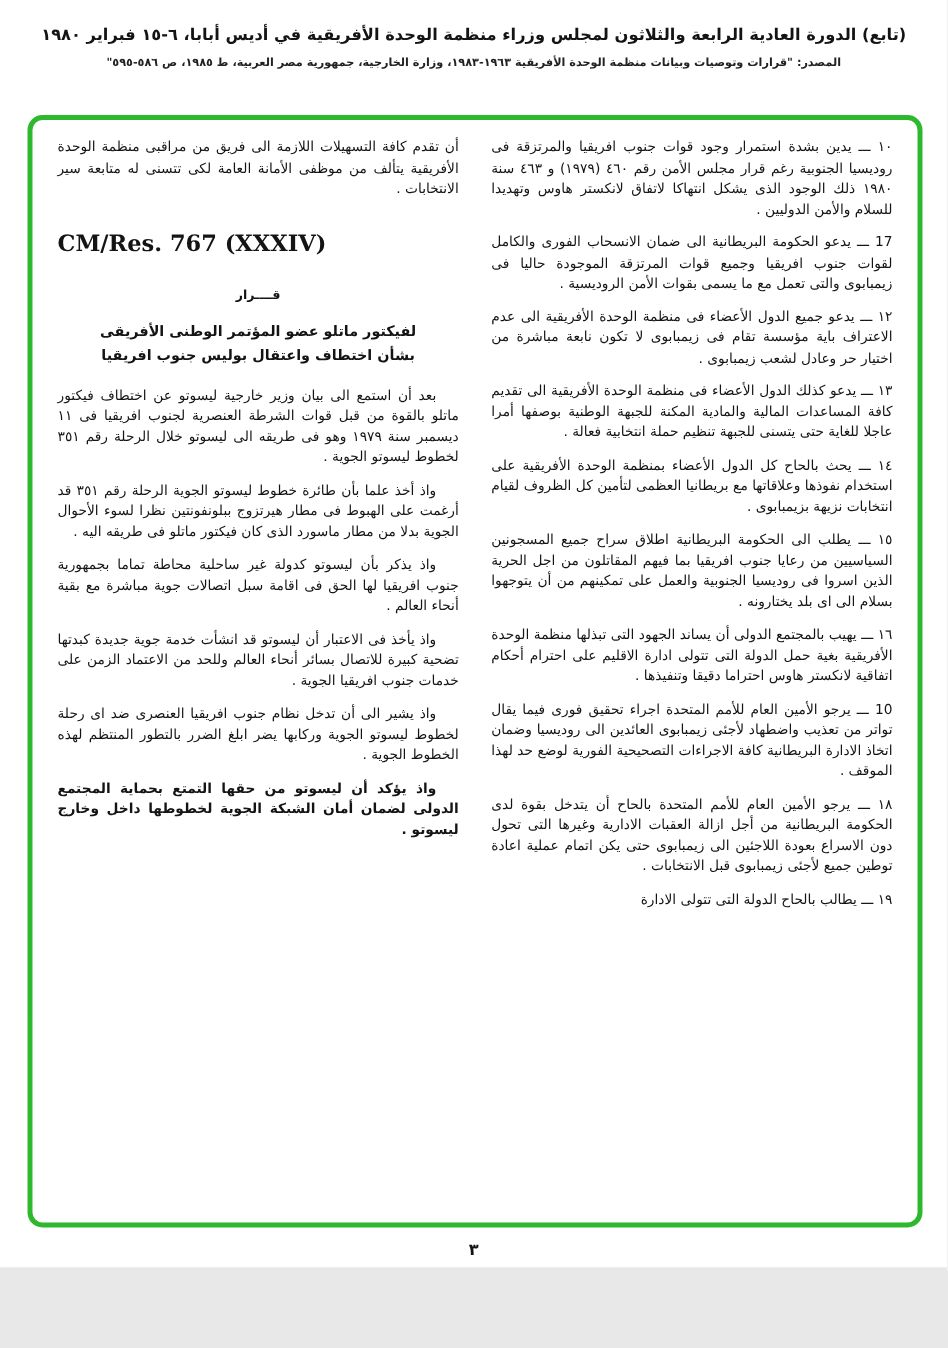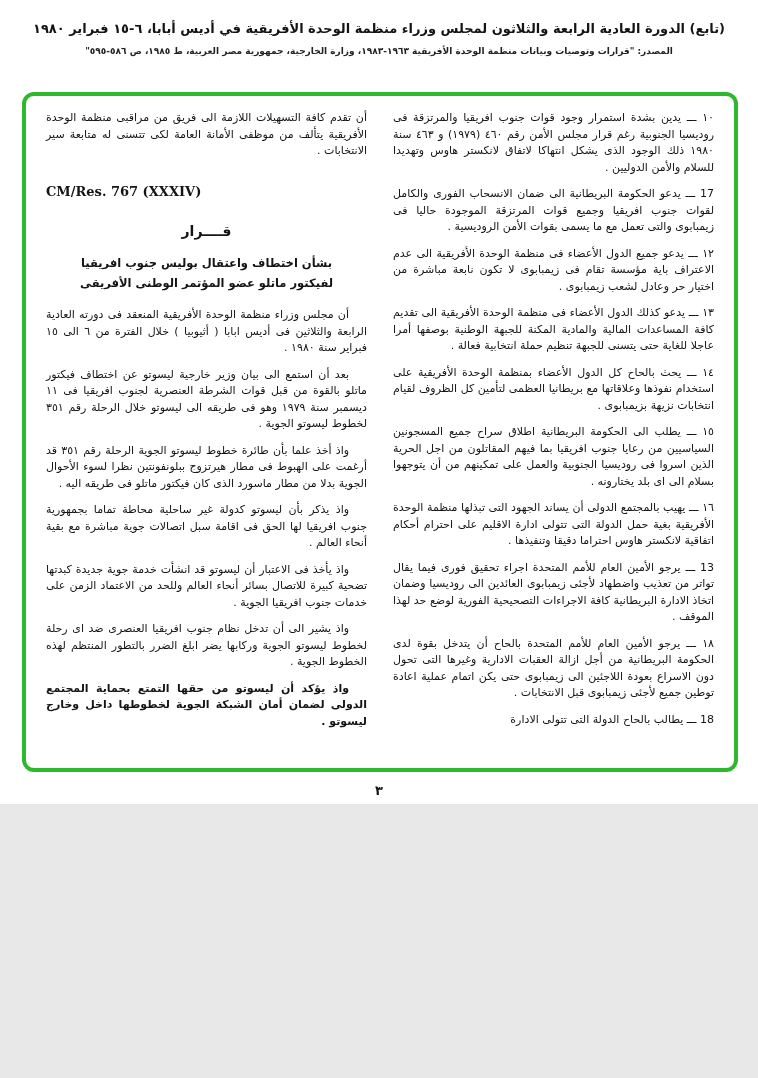--- a/index.html
+++ b/index.html
@@ -1,19 +1,19 @@
 <!DOCTYPE html>
 <html lang="ar"><head>
 <meta charset="utf-8">
 <style>
   html, body { margin: 0; padding: 0; background: #e8e8e8; }
   .page {
     position: relative;
     width: 758px;
-    height: 804px;
+    height: 1014px;
     margin: 0 auto;
     background: #ffffff;
     color: #141414;
     font-family: "DejaVu Sans", sans-serif;
     overflow: hidden;
   }
   
   .page-header {
     position: absolute;
     top: 20px;
@@ -63,27 +63,27 @@
     margin: 0 0 10px 0;
   }
   .col p.indent { text-indent: 18px; }
   .bold-paragraph { font-weight: bold; }
   
   .res-ref {
     direction: ltr;
     text-align: left;
     font-family: "DejaVu Serif", serif;
     font-weight: bold;
-    font-size: 13px;
+    font-size: 18px;
     margin: 22px 0 20px 0;
   }
   .res-heading {
     text-align: center;
     font-weight: bold;
-    font-size: 14px;
+    font-size: 10px;
     margin-bottom: 12px;
   }
   .res-subtitle {
     text-align: center;
     font-weight: bold;
     font-size: 11.5px;
     line-height: 1.7;
     margin-bottom: 14px;
   }
   
@@ -111,36 +111,35 @@
     <div class="columns">
 
       <div class="col">
         <p>١٠ ـــ يدين بشدة استمرار وجود قوات جنوب افريقيا والمرتزقة فى روديسيا الجنوبية رغم قرار مجلس الأمن رقم ٤٦٠ (١٩٧٩) و ٤٦٣ سنة ١٩٨٠ ذلك الوجود الذى يشكل انتهاكا لاتفاق لانكستر هاوس وتهديدا للسلام والأمن الدوليين .</p>
         <p>17 ـــ يدعو الحكومة البريطانية الى ضمان الانسحاب الفورى والكامل لقوات جنوب افريقيا وجميع قوات المرتزقة الموجودة حاليا فى زيمبابوى والتى تعمل مع ما يسمى بقوات الأمن الروديسية .</p>
         <p>١٢ ـــ يدعو جميع الدول الأعضاء فى منظمة الوحدة الأفريقية الى عدم الاعتراف باية مؤسسة تقام فى زيمبابوى لا تكون نابعة مباشرة من اختيار حر وعادل لشعب زيمبابوى .</p>
         <p>١٣ ـــ يدعو كذلك الدول الأعضاء فى منظمة الوحدة الأفريقية الى تقديم كافة المساعدات المالية والمادية المكنة للجبهة الوطنية بوصفها أمرا عاجلا للغاية حتى يتسنى للجبهة تنظيم حملة انتخابية فعالة .</p>
         <p>١٤ ـــ يحث بالحاح كل الدول الأعضاء بمنظمة الوحدة الأفريقية على استخدام نفوذها وعلاقاتها مع بريطانيا العظمى لتأمين كل الظروف لقيام انتخابات نزيهة بزيمبابوى .</p>
         <p>١٥ ـــ يطلب الى الحكومة البريطانية اطلاق سراح جميع المسجونين السياسيين من رعايا جنوب افريقيا بما فيهم المقاتلون من اجل الحرية الذين اسروا فى روديسيا الجنوبية والعمل على تمكينهم من أن يتوجهوا بسلام الى اى بلد يختارونه .</p>
         <p>١٦ ـــ يهيب بالمجتمع الدولى أن يساند الجهود التى تبذلها منظمة الوحدة الأفريقية بغية حمل الدولة التى تتولى ادارة الاقليم على احترام أحكام اتفاقية لانكستر هاوس احتراما دقيقا وتنفيذها .</p>
-        <p>13 ـــ يرجو الأمين العام للأمم المتحدة اجراء تحقيق فورى فيما يقال تواتر من تعذيب واضطهاد لأجئى زيمبابوى العائدين الى روديسيا وضمان اتخاذ الادارة البريطانية كافة الاجراءات التصحيحية الفورية لوضع حد لهذا الموقف .</p>
+        <p>10 ـــ يرجو الأمين العام للأمم المتحدة اجراء تحقيق فورى فيما يقال تواتر من تعذيب واضطهاد لأجئى زيمبابوى العائدين الى روديسيا وضمان اتخاذ الادارة البريطانية كافة الاجراءات التصحيحية الفورية لوضع حد لهذا الموقف .</p>
         <p>١٨ ـــ يرجو الأمين العام للأمم المتحدة بالحاح أن يتدخل بقوة لدى الحكومة البريطانية من أجل ازالة العقبات الادارية وغيرها التى تحول دون الاسراع بعودة اللاجئين الى زيمبابوى حتى يكن اتمام عملية اعادة توطين جميع لأجئى زيمبابوى قبل الانتخابات .</p>
-        <p>18 ـــ يطالب بالحاح الدولة التى تتولى الادارة</p>
+        <p>١٩ ـــ يطالب بالحاح الدولة التى تتولى الادارة</p>
       </div>
 
       <div class="col">
         <p>أن تقدم كافة التسهيلات اللازمة الى فريق من مراقبى منظمة الوحدة الأفريقية يتألف من موظفى الأمانة العامة لكى تتسنى له متابعة سير الانتخابات .</p>
 
         <div class="res-ref">CM/Res. 767 (XXXIV)</div>
         <div class="res-heading">قــــرار</div>
         <div class="res-subtitle">
+          <div>لفيكتور ماتلو عضو المؤتمر الوطنى الأفريقى</div>
           <div>بشأن اختطاف واعتقال بوليس جنوب افريقيا</div>
-          <div>لفيكتور ماتلو عضو المؤتمر الوطنى الأفريقى</div>
         </div>
 
-        <p class="indent">أن مجلس وزراء منظمة الوحدة الأفريقية المنعقد فى دورته العادية الرابعة والثلاثين فى أديس ابابا ( أثيوبيا ) خلال الفترة من ٦ الى ١٥ فبراير سنة ١٩٨٠ .</p>
         <p class="indent">بعد أن استمع الى بيان وزير خارجية ليسوتو عن اختطاف فيكتور ماتلو بالقوة من قبل قوات الشرطة العنصرية لجنوب افريقيا فى ١١ ديسمبر سنة ١٩٧٩ وهو فى طريقه الى ليسوتو خلال الرحلة رقم ٣٥١ لخطوط ليسوتو الجوية .</p>
         <p class="indent">واذ أخذ علما بأن طائرة خطوط ليسوتو الجوية الرحلة رقم ٣٥١ قد أرغمت على الهبوط فى مطار هيرتزوج ببلونفونتين نظرا لسوء الأحوال الجوية بدلا من مطار ماسورد الذى كان فيكتور ماتلو فى طريقه اليه .</p>
         <p class="indent">واذ يذكر بأن ليسوتو كدولة غير ساحلية محاطة تماما بجمهورية جنوب افريقيا لها الحق فى اقامة سبل اتصالات جوية مباشرة مع بقية أنحاء العالم .</p>
         <p class="indent">واذ يأخذ فى الاعتبار أن ليسوتو قد انشأت خدمة جوية جديدة كبدتها تضحية كبيرة للاتصال بسائر أنحاء العالم وللحد من الاعتماد الزمن على خدمات جنوب افريقيا الجوية .</p>
         <p class="indent">واذ يشير الى أن تدخل نظام جنوب افريقيا العنصرى ضد اى رحلة لخطوط ليسوتو الجوية وركابها يضر ابلغ الضرر بالتطور المنتظم لهذه الخطوط الجوية .</p>
         <p class="indent bold-paragraph">واذ يؤكد أن ليسوتو من حقها التمتع بحماية المجتمع الدولى لضمان أمان الشبكة الجوية لخطوطها داخل وخارج ليسوتو .</p>
       </div>
 
     </div>
   </div>

